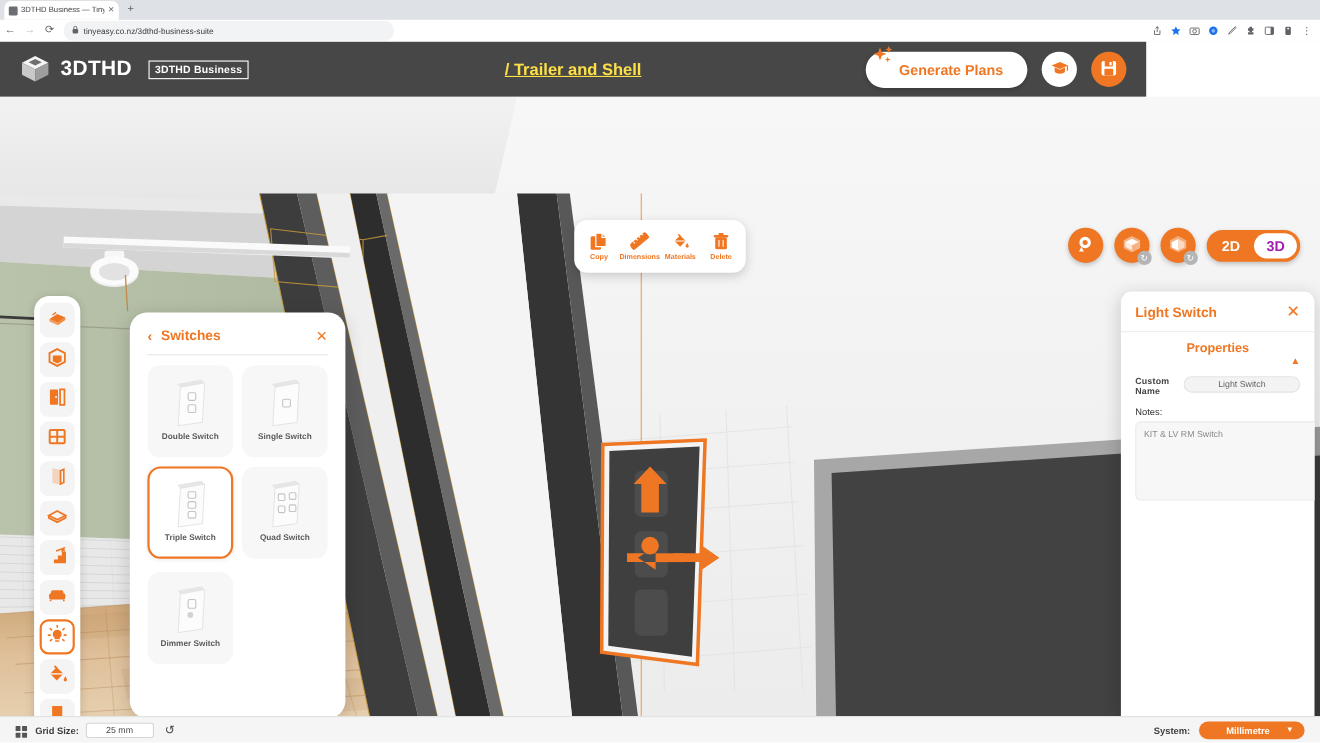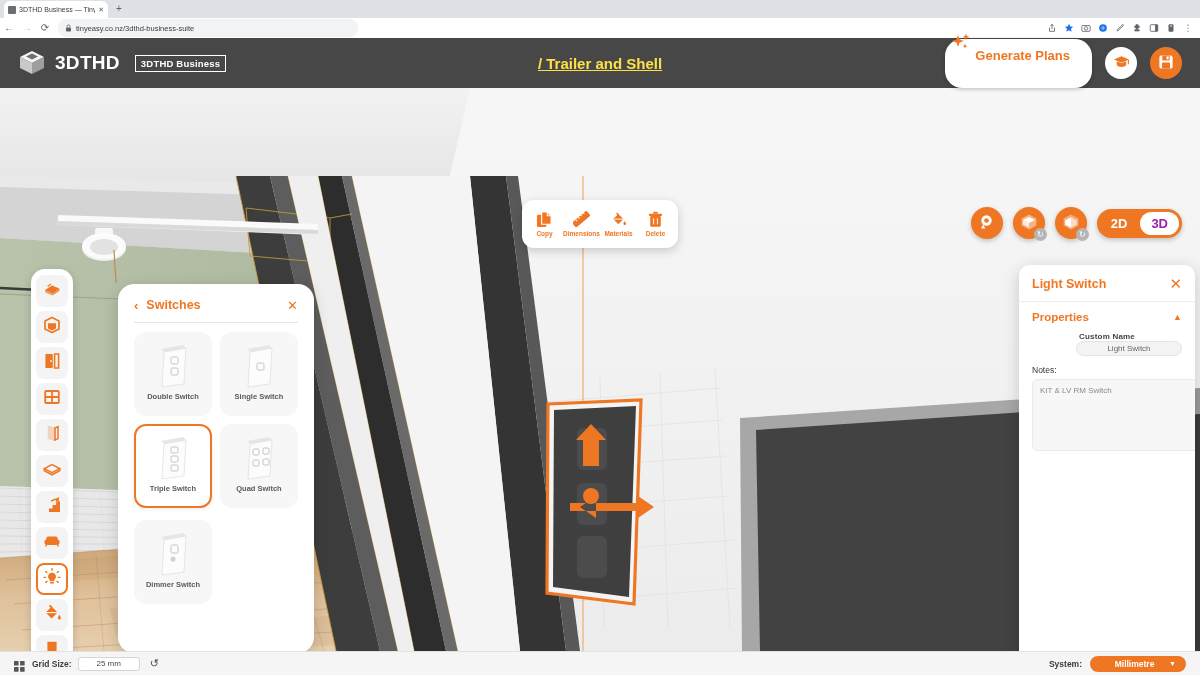--- a/index.html
+++ b/index.html
@@ -35,38 +35,38 @@
     padding: 0 7px; gap: 4px;
   }
   .lock { font-size: 7px; color: #5f6368; }
   .url-text { font-size: 7.5px; color: #3c4043; white-space: nowrap; }
   .omni-right { margin-left: auto; display: flex; align-items: center; gap: 7px; padding-right: 7px; }
   .omni-ico { width: 10px; height: 10px; display: block; color: #5f6368; }
   .omni-ico svg { display: block; }
 
   
   .app-header {
-    position: absolute; top: 38px; left: 0; width: 1200px; height: 50px;
+    position: absolute; top: 38px; left: 0; width: 1042px; height: 50px;
     background: #474747; display: flex; align-items: center; padding: 0 18px;
   }
   .brand { display: flex; align-items: center; gap: 9px; }
   .brand-logo { width: 28px; height: 26px; }
   .brand-name { color: #fff; font-size: 19px; font-weight: 700; letter-spacing: .3px; }
   .brand-badge {
     color: #fff; font-size: 9.5px; font-weight: 700; letter-spacing: .2px;
     border: 1.4px solid #fff; padding: 2px 5px; margin-left: 6px;
   }
   .header-title {
     position: absolute; left: 0; right: 0; text-align: center;
     color: #fde047; font-size: 15px; font-weight: 600; pointer-events: none; text-decoration: underline;
   }
   .header-right { margin-left: auto; display: flex; align-items: center; gap: 13px; position: relative; z-index: 3; }
   .gen-plans {
     position: relative; background: #fff; color: #ef7723; font-weight: 700; font-size: 13px;
-    border: none; border-radius: 17px; padding: 9px 22px 25px 30px; cursor: pointer;
+    border: none; border-radius: 17px; padding: 9px 22px 9px 30px; cursor: pointer;
     box-shadow: 0 1px 4px rgba(0,0,0,.25); white-space: nowrap;
   }
   .sparkles { position: absolute; left: 4px; top: -6px; width: 34px; height: 26px; pointer-events: none; }
   .circle-btn {
     width: 32px; height: 32px; border-radius: 50%; border: none; cursor: pointer;
     display: flex; align-items: center; justify-content: center;
   }
   .circle-btn.light { background: #fff; color: #ef7723; }
   .circle-btn.solid { background: #ef7723; color: #fff; }
 
@@ -136,24 +136,24 @@
   .sw-label { font-size: 7.5px; color: #5a5a5a; font-weight: 700; margin-top: 2px; white-space: nowrap; }
 
   
   .props-panel {
     position: absolute; right: 5px; top: 177px; width: 176px; height: 400px;
     background: #fff; border-radius: 10px; box-shadow: 0 4px 16px rgba(0,0,0,.18); overflow: hidden;
   }
   .pp-head { display: flex; align-items: center; padding: 11px 13px 10px; border-bottom: 1px solid #ececec; }
   .pp-title { color: #ef7723; font-size: 12.5px; font-weight: 700; }
   .pp-close { margin-left: auto; color: #ef7723; font-size: 15px; cursor: pointer; line-height: 1; }
-  .pp-section { display: flex; align-items: center; padding: 9px 13px 7px; }
+  .pp-section { display: flex; align-items: center; padding: 9px 13px 7px; flex-direction: column; }
   .pp-section-title { color: #ef7723; font-size: 11.5px; font-weight: 700; }
   .pp-caret { margin-left: auto; color: #ef7723; font-size: 9px; cursor: pointer; }
-  .pp-row { display: flex; align-items: center; padding: 2px 13px 0; flex-direction: column; }
+  .pp-row { display: flex; align-items: flex-start; padding: 2px 13px 0; }
   .pp-label { font-size: 8px; color: #444; font-weight: 700; letter-spacing: .2px; }
   .pp-input {
     margin-left: auto; width: 106px; height: 15px; background: #f3f3f3; border: 1px solid #e4e4e4;
     border-radius: 8px; font-size: 8px; color: #666; text-align: center; font-family: inherit;
   }
   .pp-notes-label { font-size: 8.5px; color: #333; padding: 9px 13px 4px; }
   .pp-notes {
     margin: 0 13px; width: 174px; height: 72px; background: #f7f7f7; border: 1px solid #eaeaea;
     border-radius: 5px; font-size: 8px; color: #8a8a8a; padding: 6px 7px; resize: none; font-family: inherit;
   }

